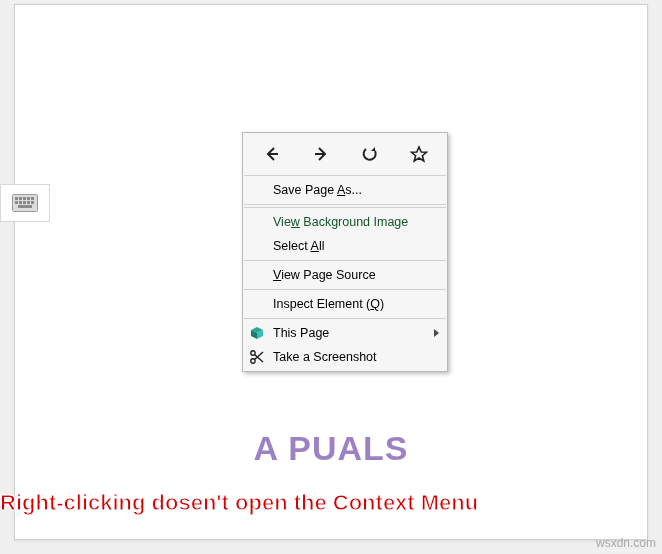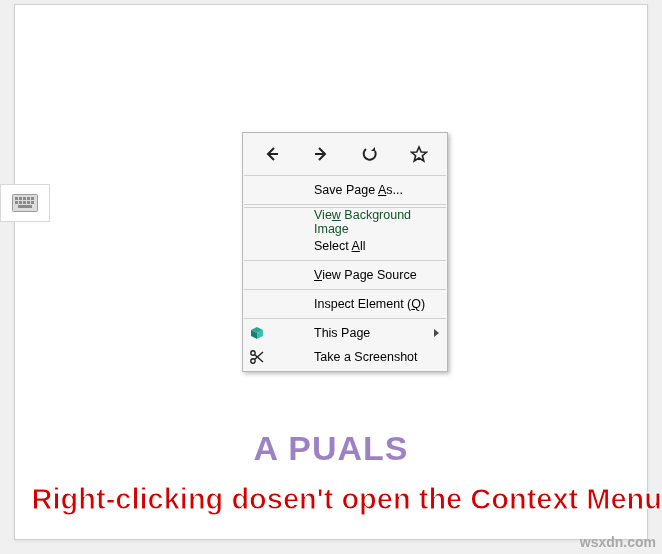--- a/index.html
+++ b/index.html
@@ -59,21 +59,21 @@
   .cm-sep {
     height: 1px;
     margin: 2px 1px;
     background: #d0d0d0;
   }
   .cm-icon {
     width: 20px; height: 20px;
     display: flex; align-items: center; justify-content: center;
     flex-shrink: 0;
   }
-  .cm-label { padding-left: 6px; flex: 1; margin-left: 41px; }
+  .cm-label { padding-left: 6px; flex: 1; }
   .cm-label .ul { text-decoration: underline; }
   .cm-arrow {
     width: 0; height: 0;
     border-top: 4px solid transparent;
     border-bottom: 4px solid transparent;
     border-left: 5px solid #4a4a4a;
     margin-right: 2px;
   }
   .disabled { color: #14532d; }
   .watermark {
@@ -83,35 +83,34 @@
     font-size: 34px;
     font-weight: 700;
     color: #4c1d95;
     letter-spacing: 1px;
     font-family: Arial, sans-serif;
     opacity: 0.55;
   }
   .caption {
     position: absolute;
     left: 0; right: 0; bottom: 38px;
-    text-align: right;
-    font-size: 29px;
+    text-align: left;
+    font-size: 22px;
     font-weight: 700;
     font-family: Arial, sans-serif;
     color: #d40000;
     -webkit-text-stroke: 1px #ffffff;
     text-shadow: 0 0 2px #fff, 0 0 2px #fff;
   }
   .domain-mark {
     position: absolute;
     right: 6px; bottom: 4px;
-    font-size: 14px;
+    font-size: 12px;
     color: #a8a8a8;
     font-family: Arial, sans-serif;
-    font-weight: bold;
   }
 </style>
 </head>
 <body>
 
 <div class="frame"></div>
 
 <div class="keyboard-chip">
   <svg viewBox="0 0 26 18">
       <rect x="0.5" y="0.5" width="25" height="17" rx="1" fill="#dcdcdc" stroke="#9a9a9a"></rect>

